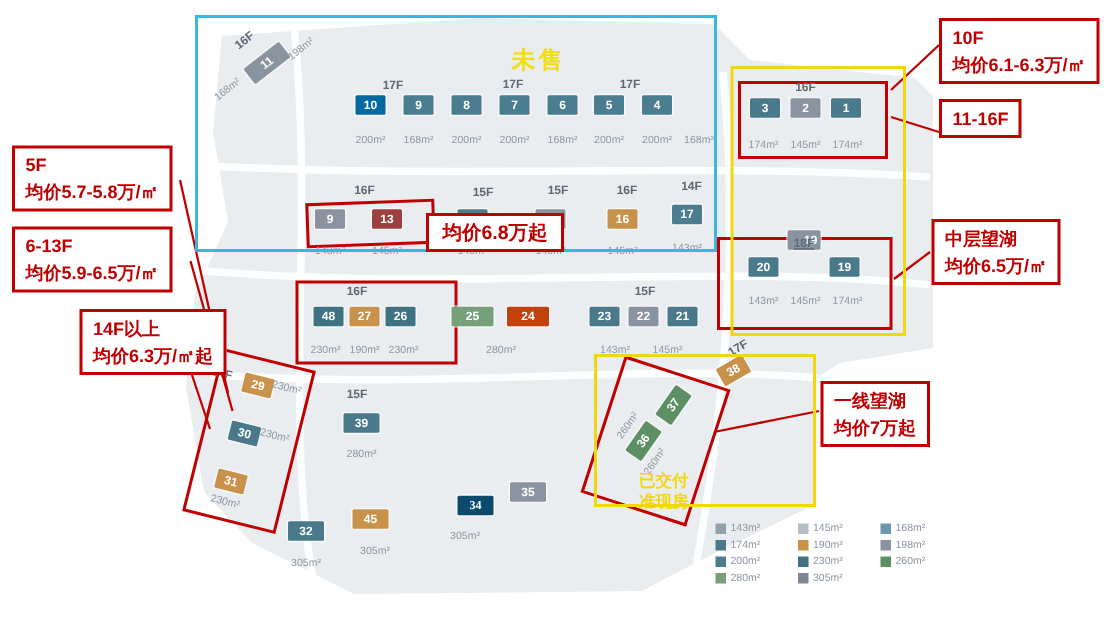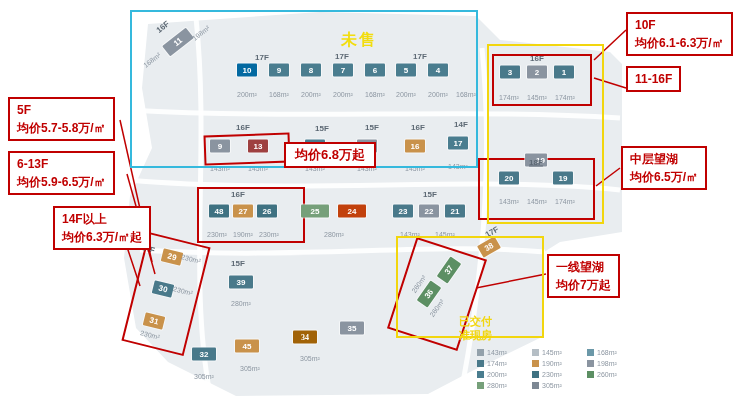--- a/index.html
+++ b/index.html
@@ -25,21 +25,21 @@
   #co-1{left:8px;top:151px;}
   #co-2{left:25px;top:206px;margin-left:28px;}
   #co-3{left:626px;top:12px;}
   #co-4{left:626px;top:66px;}
   #co-5{left:621px;top:146px;}
   #co-6{left:547px;top:254px;}
   #price-tag{position:absolute;left:284px;top:142px;border:2px solid #c00000;background:#fff;
              color:#c00000;font-size:13px;font-weight:bold;padding:2px 9px;white-space:nowrap;}
   #unsold-label{position:absolute;left:341px;top:30px;color:#f2dd0e;font-size:16px;
                 font-weight:bold;letter-spacing:2px;}
-  #delivered-label{position:absolute;left:426px;top:314px;width:66px;text-align:right;
+  #delivered-label{position:absolute;left:426px;top:314px;width:66px;text-align:left;
                    color:#f2d60e;font-size:11px;font-weight:bold;line-height:1.3;}
   #legend{position:absolute;left:477px;top:347px;display:grid;
           grid-template-columns:repeat(3,53px);grid-auto-rows:11px;column-gap:2px;}
   .lg-item{display:flex;align-items:center;gap:3px;font-size:7px;color:#8d97a2;}
   .lg-sw{width:7px;height:7px;flex:none;}
 </style>
 </head>
 <body>
 
 <div class="stage">
@@ -86,21 +86,21 @@
       <div class="bld" style="left: 429px; top: 211px; background: rgb(138, 148, 160); transform: translate(-50%, -50%) rotate(0deg);">22</div>
       <div class="bld" style="left: 455px; top: 211px; background: rgb(73, 121, 138); transform: translate(-50%, -50%) rotate(0deg);">21</div>
       <div class="bld" style="left: 509px; top: 178px; background: rgb(73, 121, 138); transform: translate(-50%, -50%) rotate(0deg);">20</div>
       <div class="bld" style="left: 536px; top: 160px; background: rgb(138, 148, 160); transform: translate(-50%, -50%) rotate(0deg); padding-left: 11px;">19</div>
       <div class="bld" style="left: 563px; top: 178px; background: rgb(73, 121, 138); transform: translate(-50%, -50%) rotate(0deg);">19</div>
       <div class="bld" style="left: 172px; top: 257px; background: rgb(201, 146, 75); transform: translate(-50%, -50%) rotate(14deg);">29</div>
       <div class="bld" style="left: 163px; top: 289px; background: rgb(73, 121, 138); transform: translate(-50%, -50%) rotate(14deg);">30</div>
       <div class="bld" style="left: 154px; top: 321px; background: rgb(201, 146, 75); transform: translate(-50%, -50%) rotate(14deg);">31</div>
       <div class="bld" style="left: 241px; top: 282px; background: rgb(73, 121, 138); transform: translate(-50%, -50%) rotate(0deg); min-width: 24px;">39</div>
       <div class="bld" style="left: 352px; top: 328px; background: rgb(138, 148, 160); transform: translate(-50%, -50%) rotate(0deg); min-width: 24px;">35</div>
-      <div class="bld" style="left: 305px; top: 337px; background: #a16207; transform: translate(-50%, -50%) rotate(0deg); min-width: 24px; font-family: Liberation Serif, serif;">34</div>
+      <div class="bld" style="left: 317px; top: 337px; background: #0c4a6e; transform: translate(-50%, -50%) rotate(0deg); min-width: 24px; font-family: Liberation Serif, serif;">34</div>
       <div class="bld" style="left: 247px; top: 346px; background: rgb(201, 146, 75); transform: translate(-50%, -50%) rotate(0deg); min-width: 24px;">45</div>
       <div class="bld" style="left: 204px; top: 354px; background: rgb(73, 121, 138); transform: translate(-50%, -50%) rotate(0deg); min-width: 24px;">32</div>
       <div class="bld" style="left: 449px; top: 270px; background: rgb(92, 143, 99); transform: translate(-50%, -50%) rotate(-55deg); min-width: 24px;">37</div>
       <div class="bld" style="left: 429px; top: 294px; background: rgb(92, 143, 99); transform: translate(-50%, -50%) rotate(-55deg); min-width: 24px;">36</div>
       <div class="bld" style="left: 489px; top: 247px; background: rgb(201, 146, 75); transform: translate(-50%, -50%) rotate(-30deg);">38</div>
       <div class="flabel" style="left: 163px; top: 27px; transform: translate(-50%, -50%) rotate(-38deg);">16F</div>
       <div class="flabel" style="left: 262px; top: 57px;">17F</div>
       <div class="flabel" style="left: 342px; top: 56px;">17F</div>
       <div class="flabel" style="left: 420px; top: 56px;">17F</div>
       <div class="flabel" style="left: 537px; top: 58px;">16F</div>

